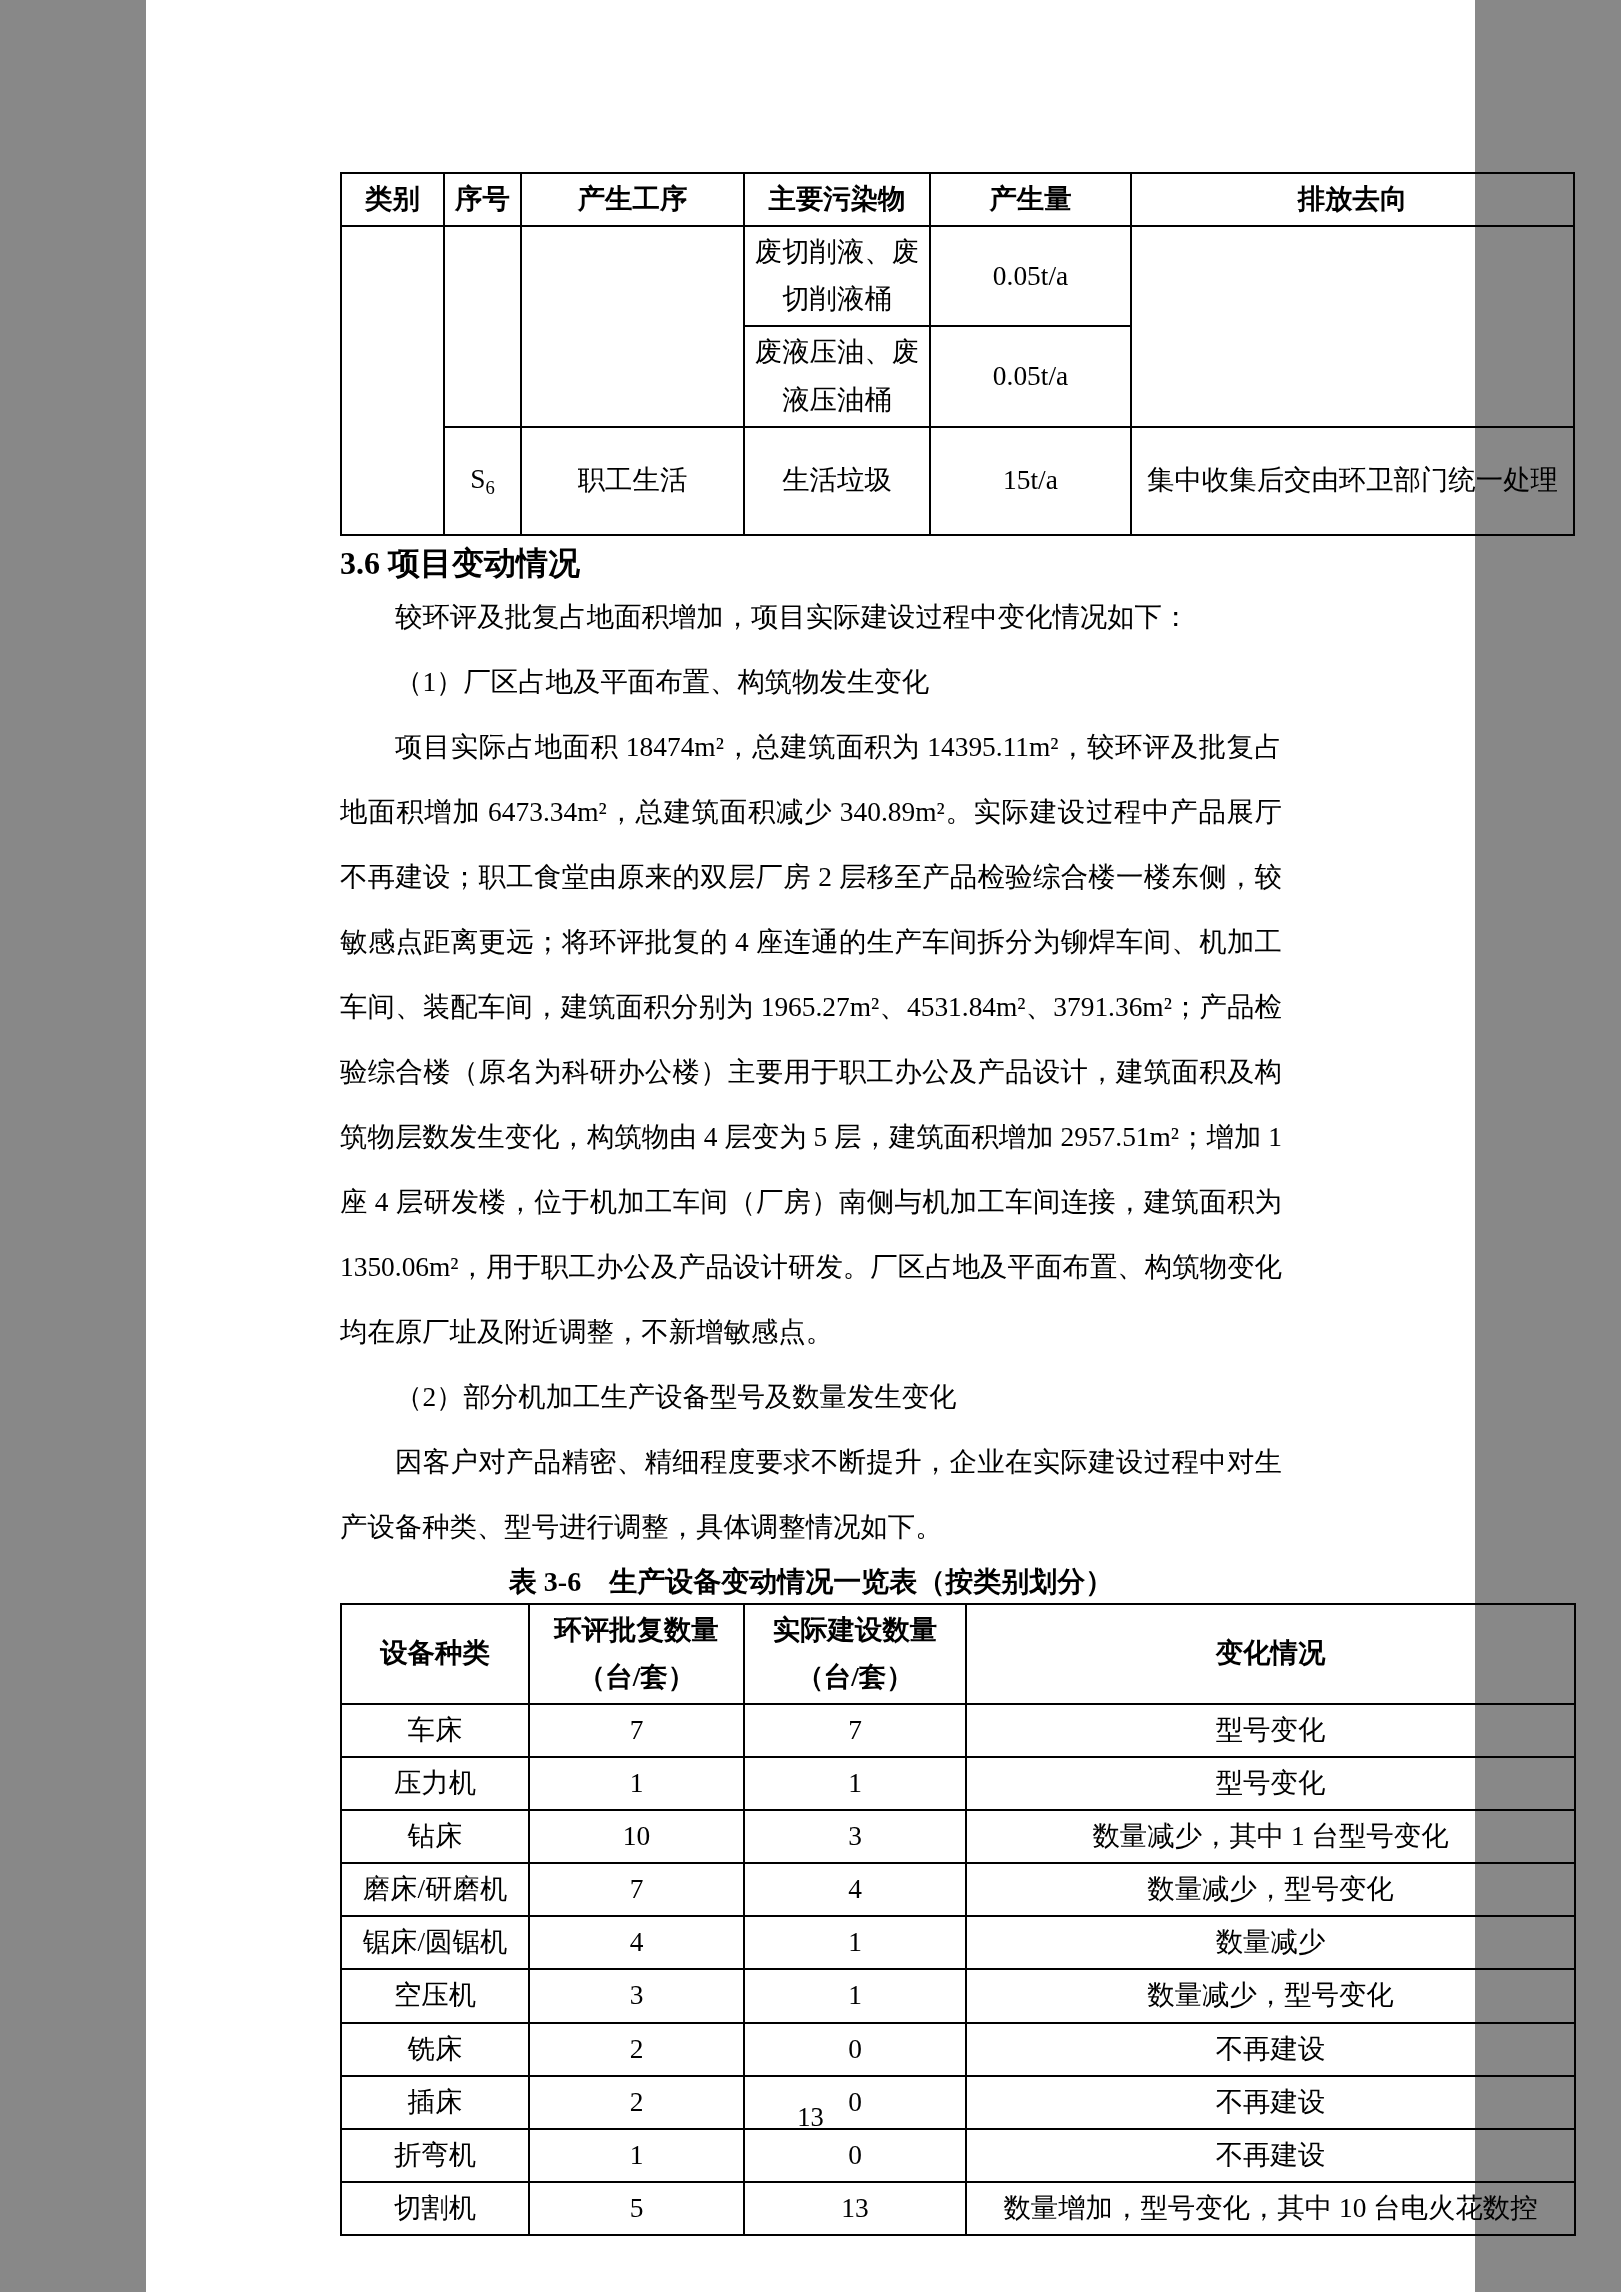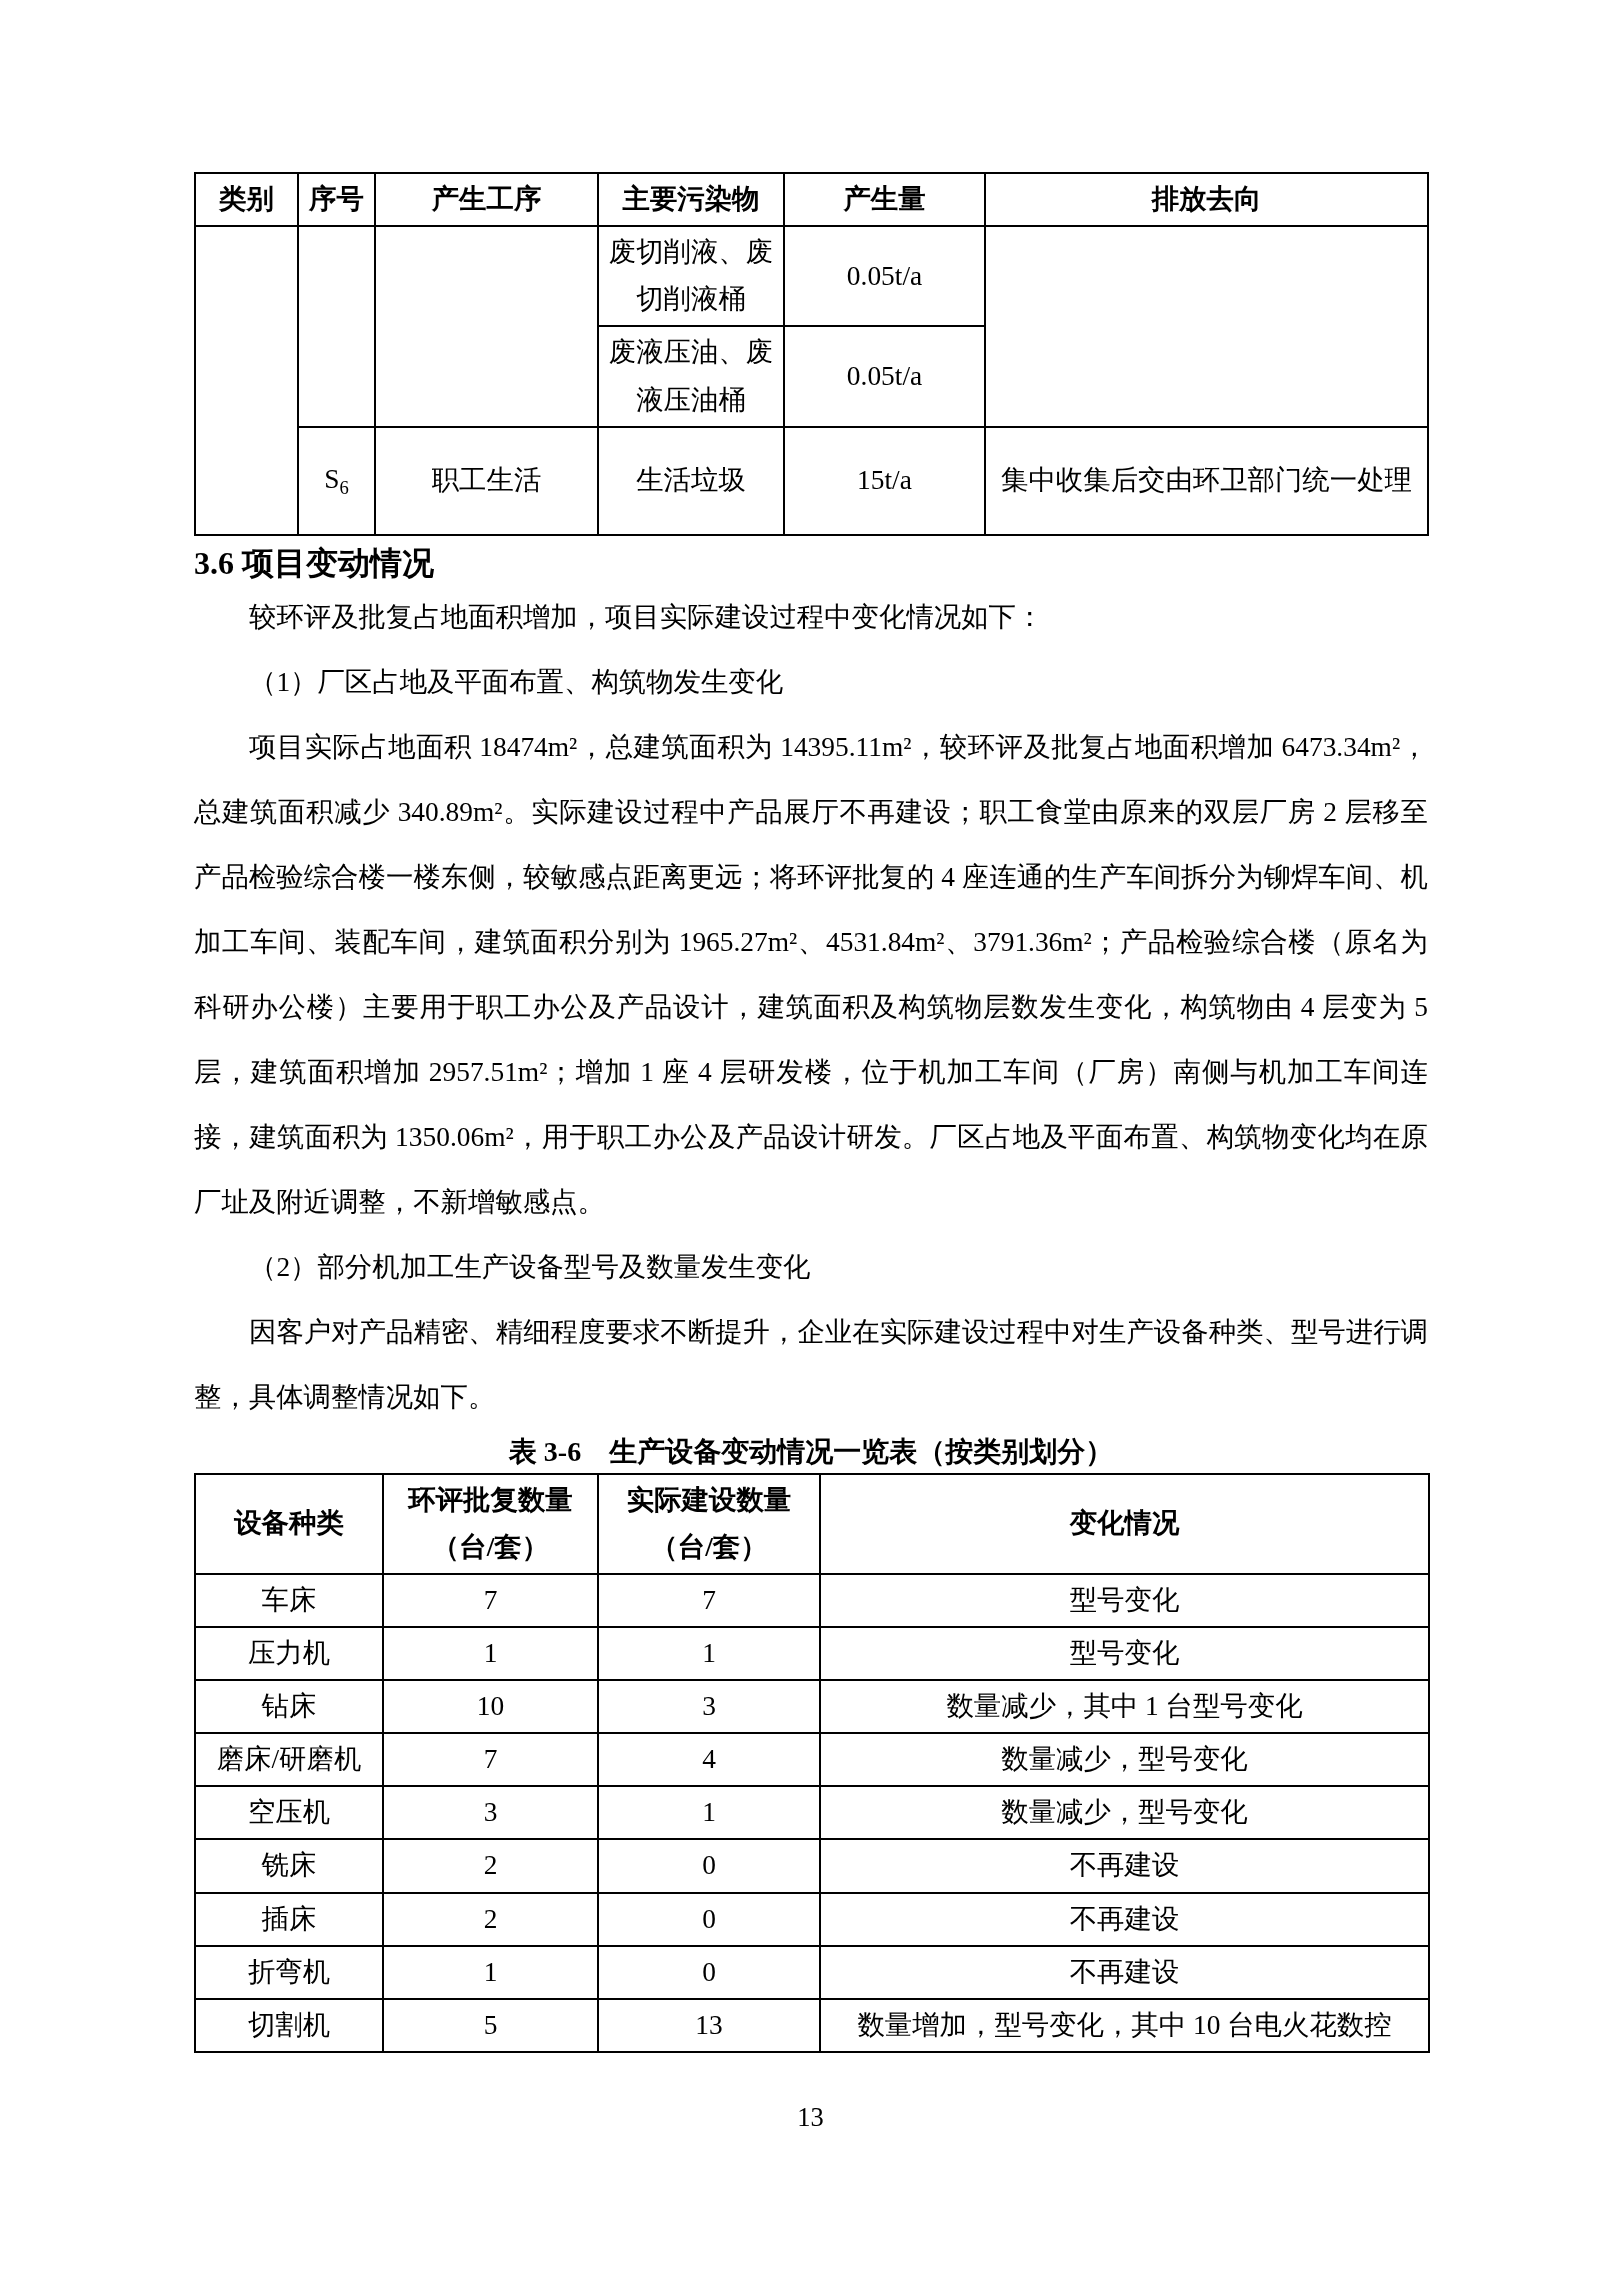--- a/index.html
+++ b/index.html
@@ -1,19 +1,19 @@
 <!DOCTYPE html>
 <html><head>
 <meta charset="utf-8">
 <style>
   * { box-sizing: border-box; margin: 0; padding: 0; }
   html, body { background: #888; }
   .page {
     position: relative;
-    width: 1621px;
+    width: 1329px;
     height: 2293px;
     margin: 0 auto;
     background: #ffffff;
     color: #000000;
     font-family: "Liberation Serif", "DejaVu Serif", serif;
   }
   .content {
     padding: 172px 193px 0 194px;
   }
 
@@ -164,20 +164,26 @@
           <td>3</td>
           <td>数量减少，其中 1 台型号变化</td>
         </tr>
         <tr class="r">
           <td>磨床/研磨机</td>
           <td>7</td>
           <td>4</td>
           <td>数量减少，型号变化</td>
         </tr>
         <tr class="r">
+          <td>锯床/圆锯机</td>
+          <td>4</td>
+          <td>1</td>
+          <td>数量减少</td>
+        </tr>
+        <tr class="r">
           <td>空压机</td>
           <td>3</td>
           <td>1</td>
           <td>数量减少，型号变化</td>
         </tr>
         <tr class="r">
           <td>铣床</td>
           <td>2</td>
           <td>0</td>
           <td>不再建设</td>

